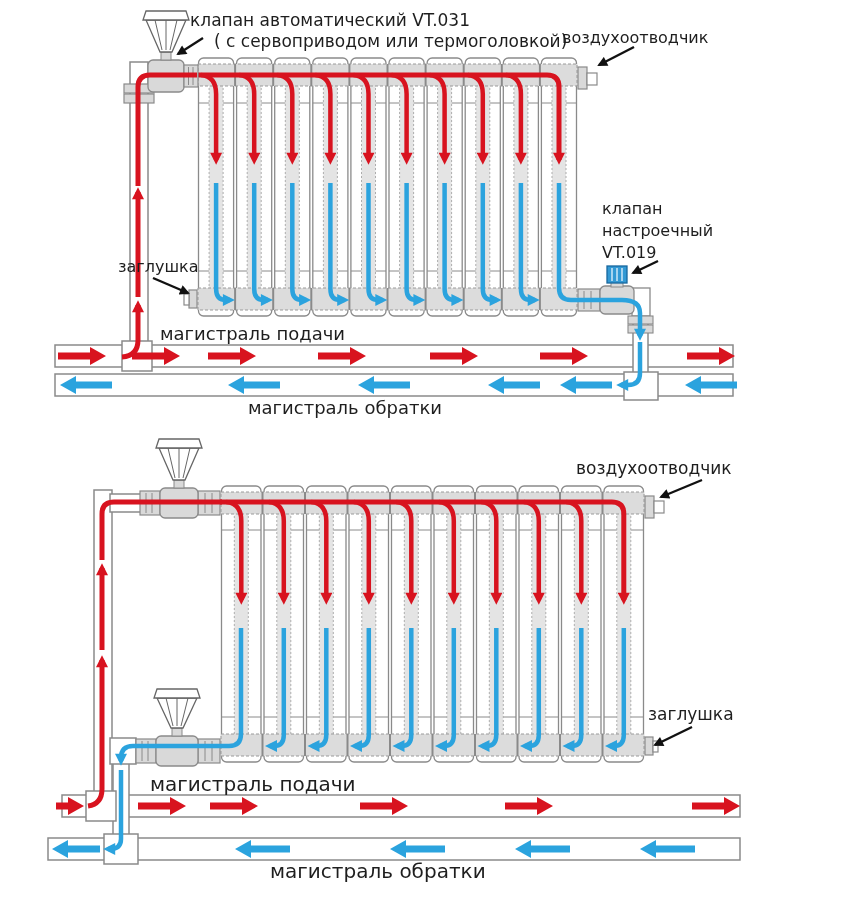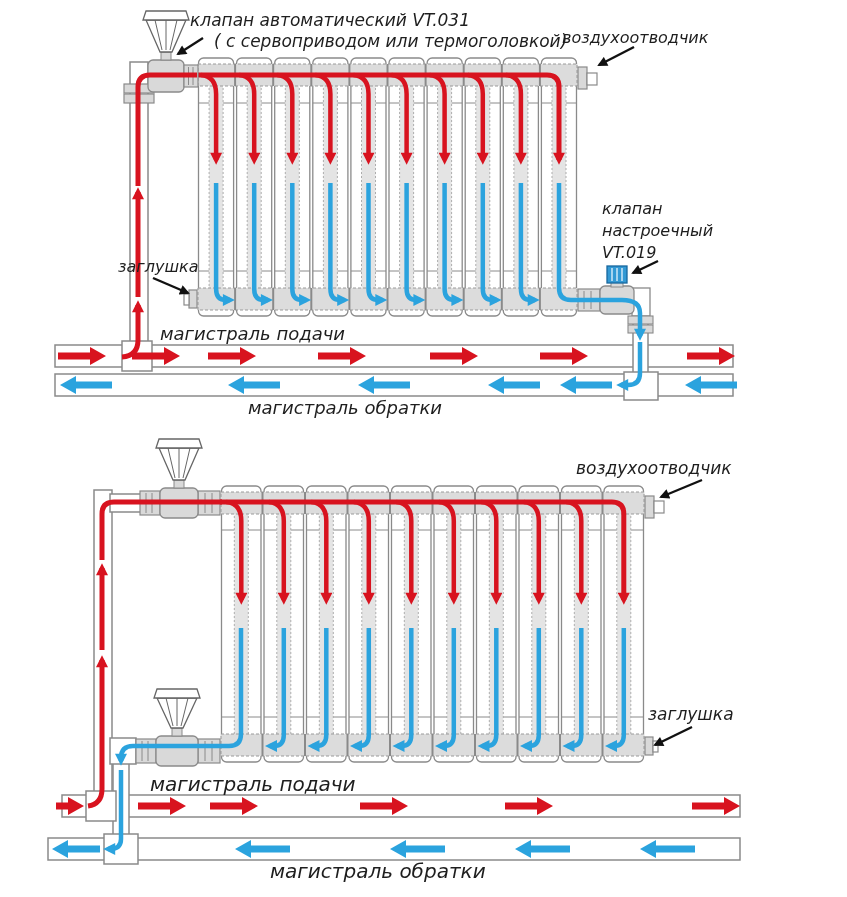--- a/index.html
+++ b/index.html
@@ -1,16 +1,16 @@
 <!DOCTYPE html>
 <html><head>
 <meta charset="utf-8">
 <style>
   html,body{margin:0;padding:0;background:#ffffff;}
-  .stage{position:relative;width:847px;height:897px;background:#fff;overflow:hidden;font-style:italic;}
+  .stage{position:relative;width:847px;height:897px;background:#fff;overflow:hidden;}
   svg{display:block;}
   .lbl{font-family:"DejaVu Sans","Liberation Sans",sans-serif;}
 </style>
 </head>
 <body>
 
 <div class="stage">
 <svg width="847" height="897" viewBox="0 0 847 897">
   <defs>
     <marker id="ah-red" markerUnits="userSpaceOnUse" markerWidth="14" markerHeight="12" viewBox="0 0 10 10" refX="6" refY="5" orient="auto">

